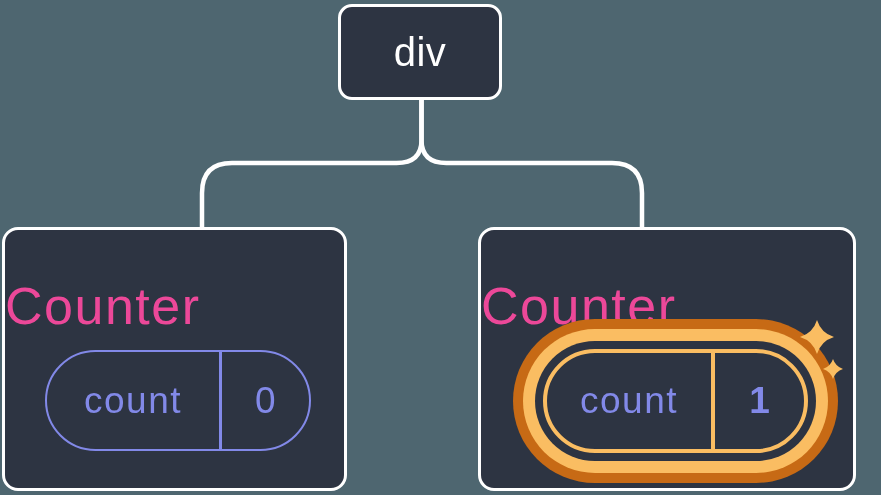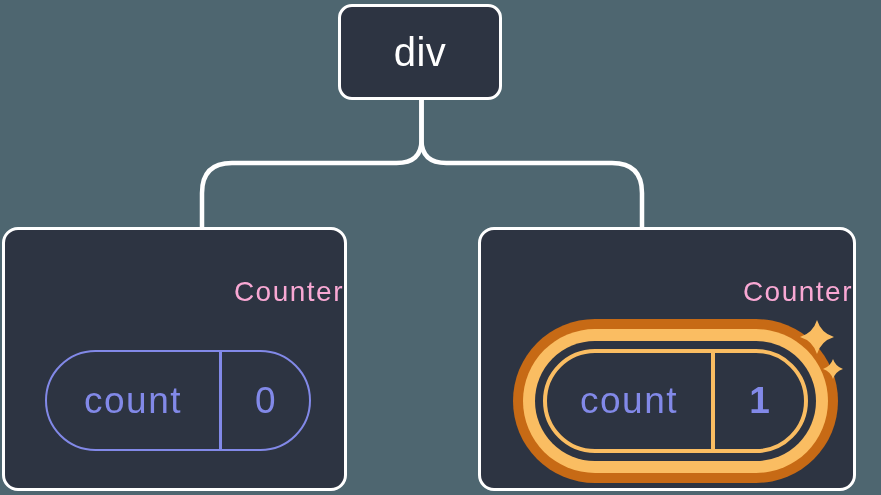--- a/index.html
+++ b/index.html
@@ -39,23 +39,23 @@
   }
   .card {
     border-radius: 16px;
   }
   .card.left  { left: 2px;   top: 227px; width: 345px; height: 264px; }
   .card.right { left: 478px; top: 227px; width: 378px; height: 264px; }
   .card-title {
     position: absolute;
     left: 0; right: 0;
     top: 46px;
-    text-align: right;
-    color: #f9a8d4;
-    font-size: 28px;
+    text-align: left;
+    color: #ec4899;
+    font-size: 52px;
     font-weight: 500;
     letter-spacing: 1.5px;
   }
   .pill {
     position: absolute;
     box-sizing: border-box;
     border-radius: 999px;
     display: flex;
     align-items: stretch;
     background: #2D3442;

